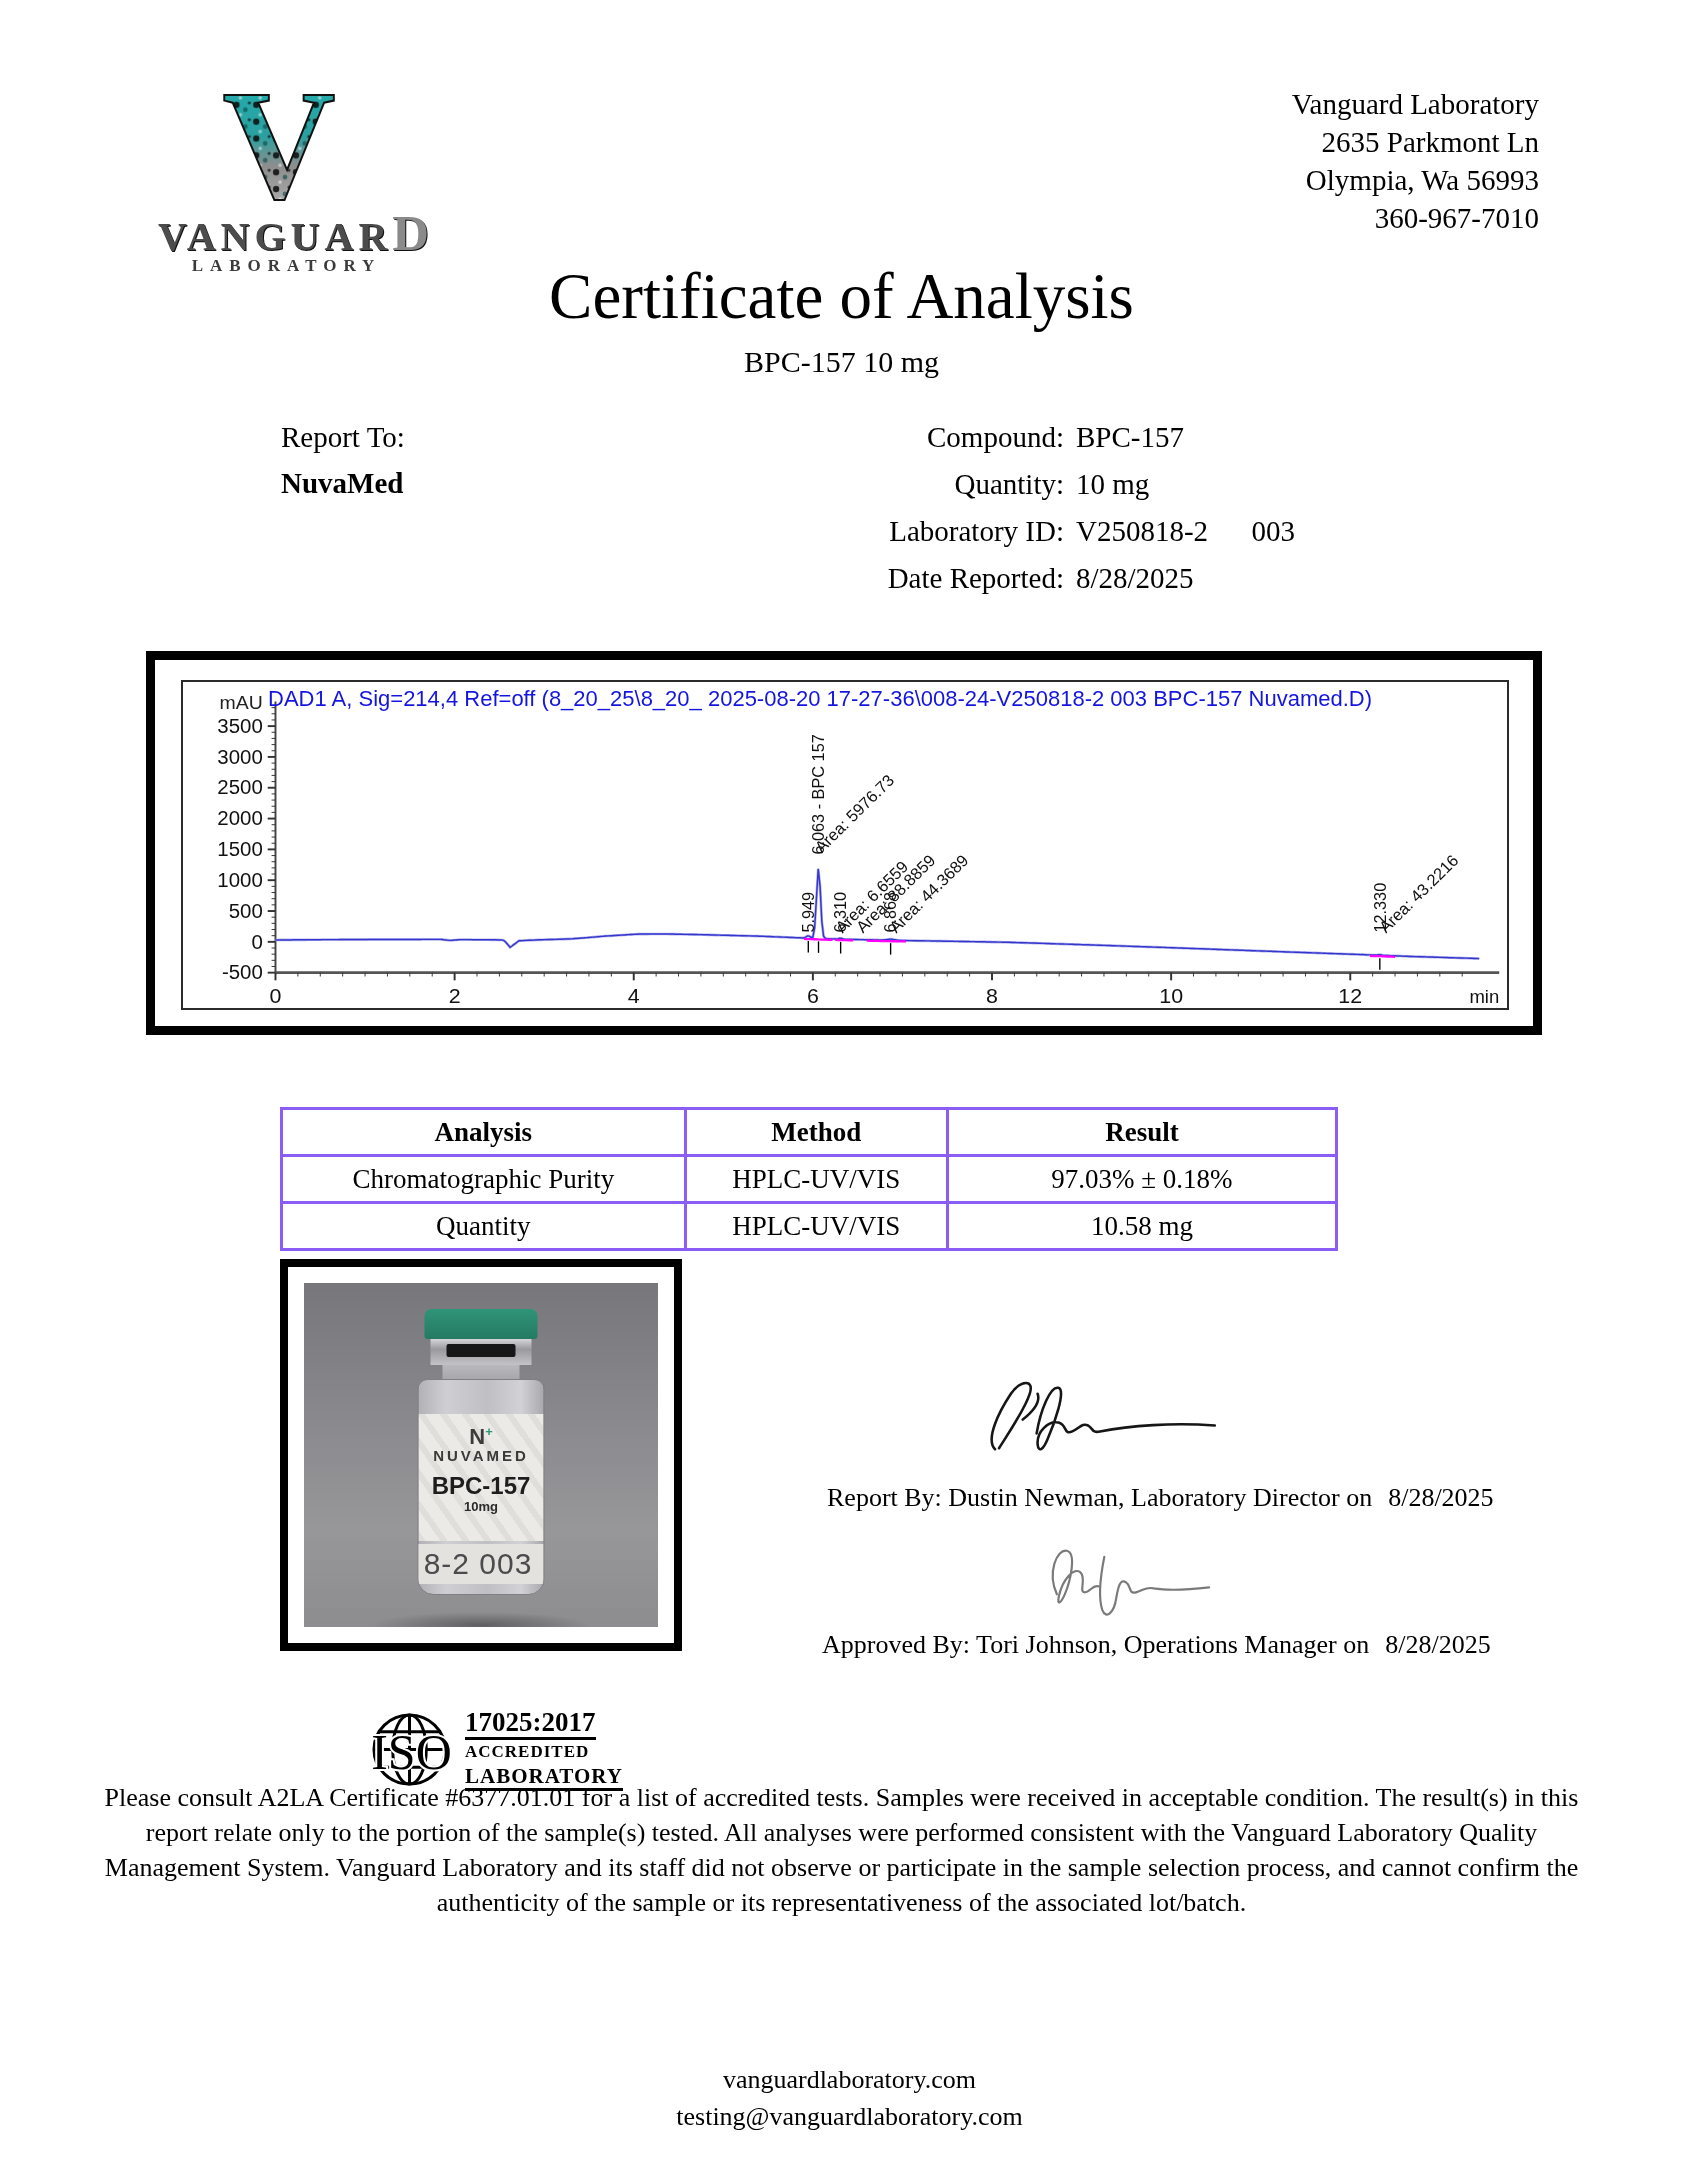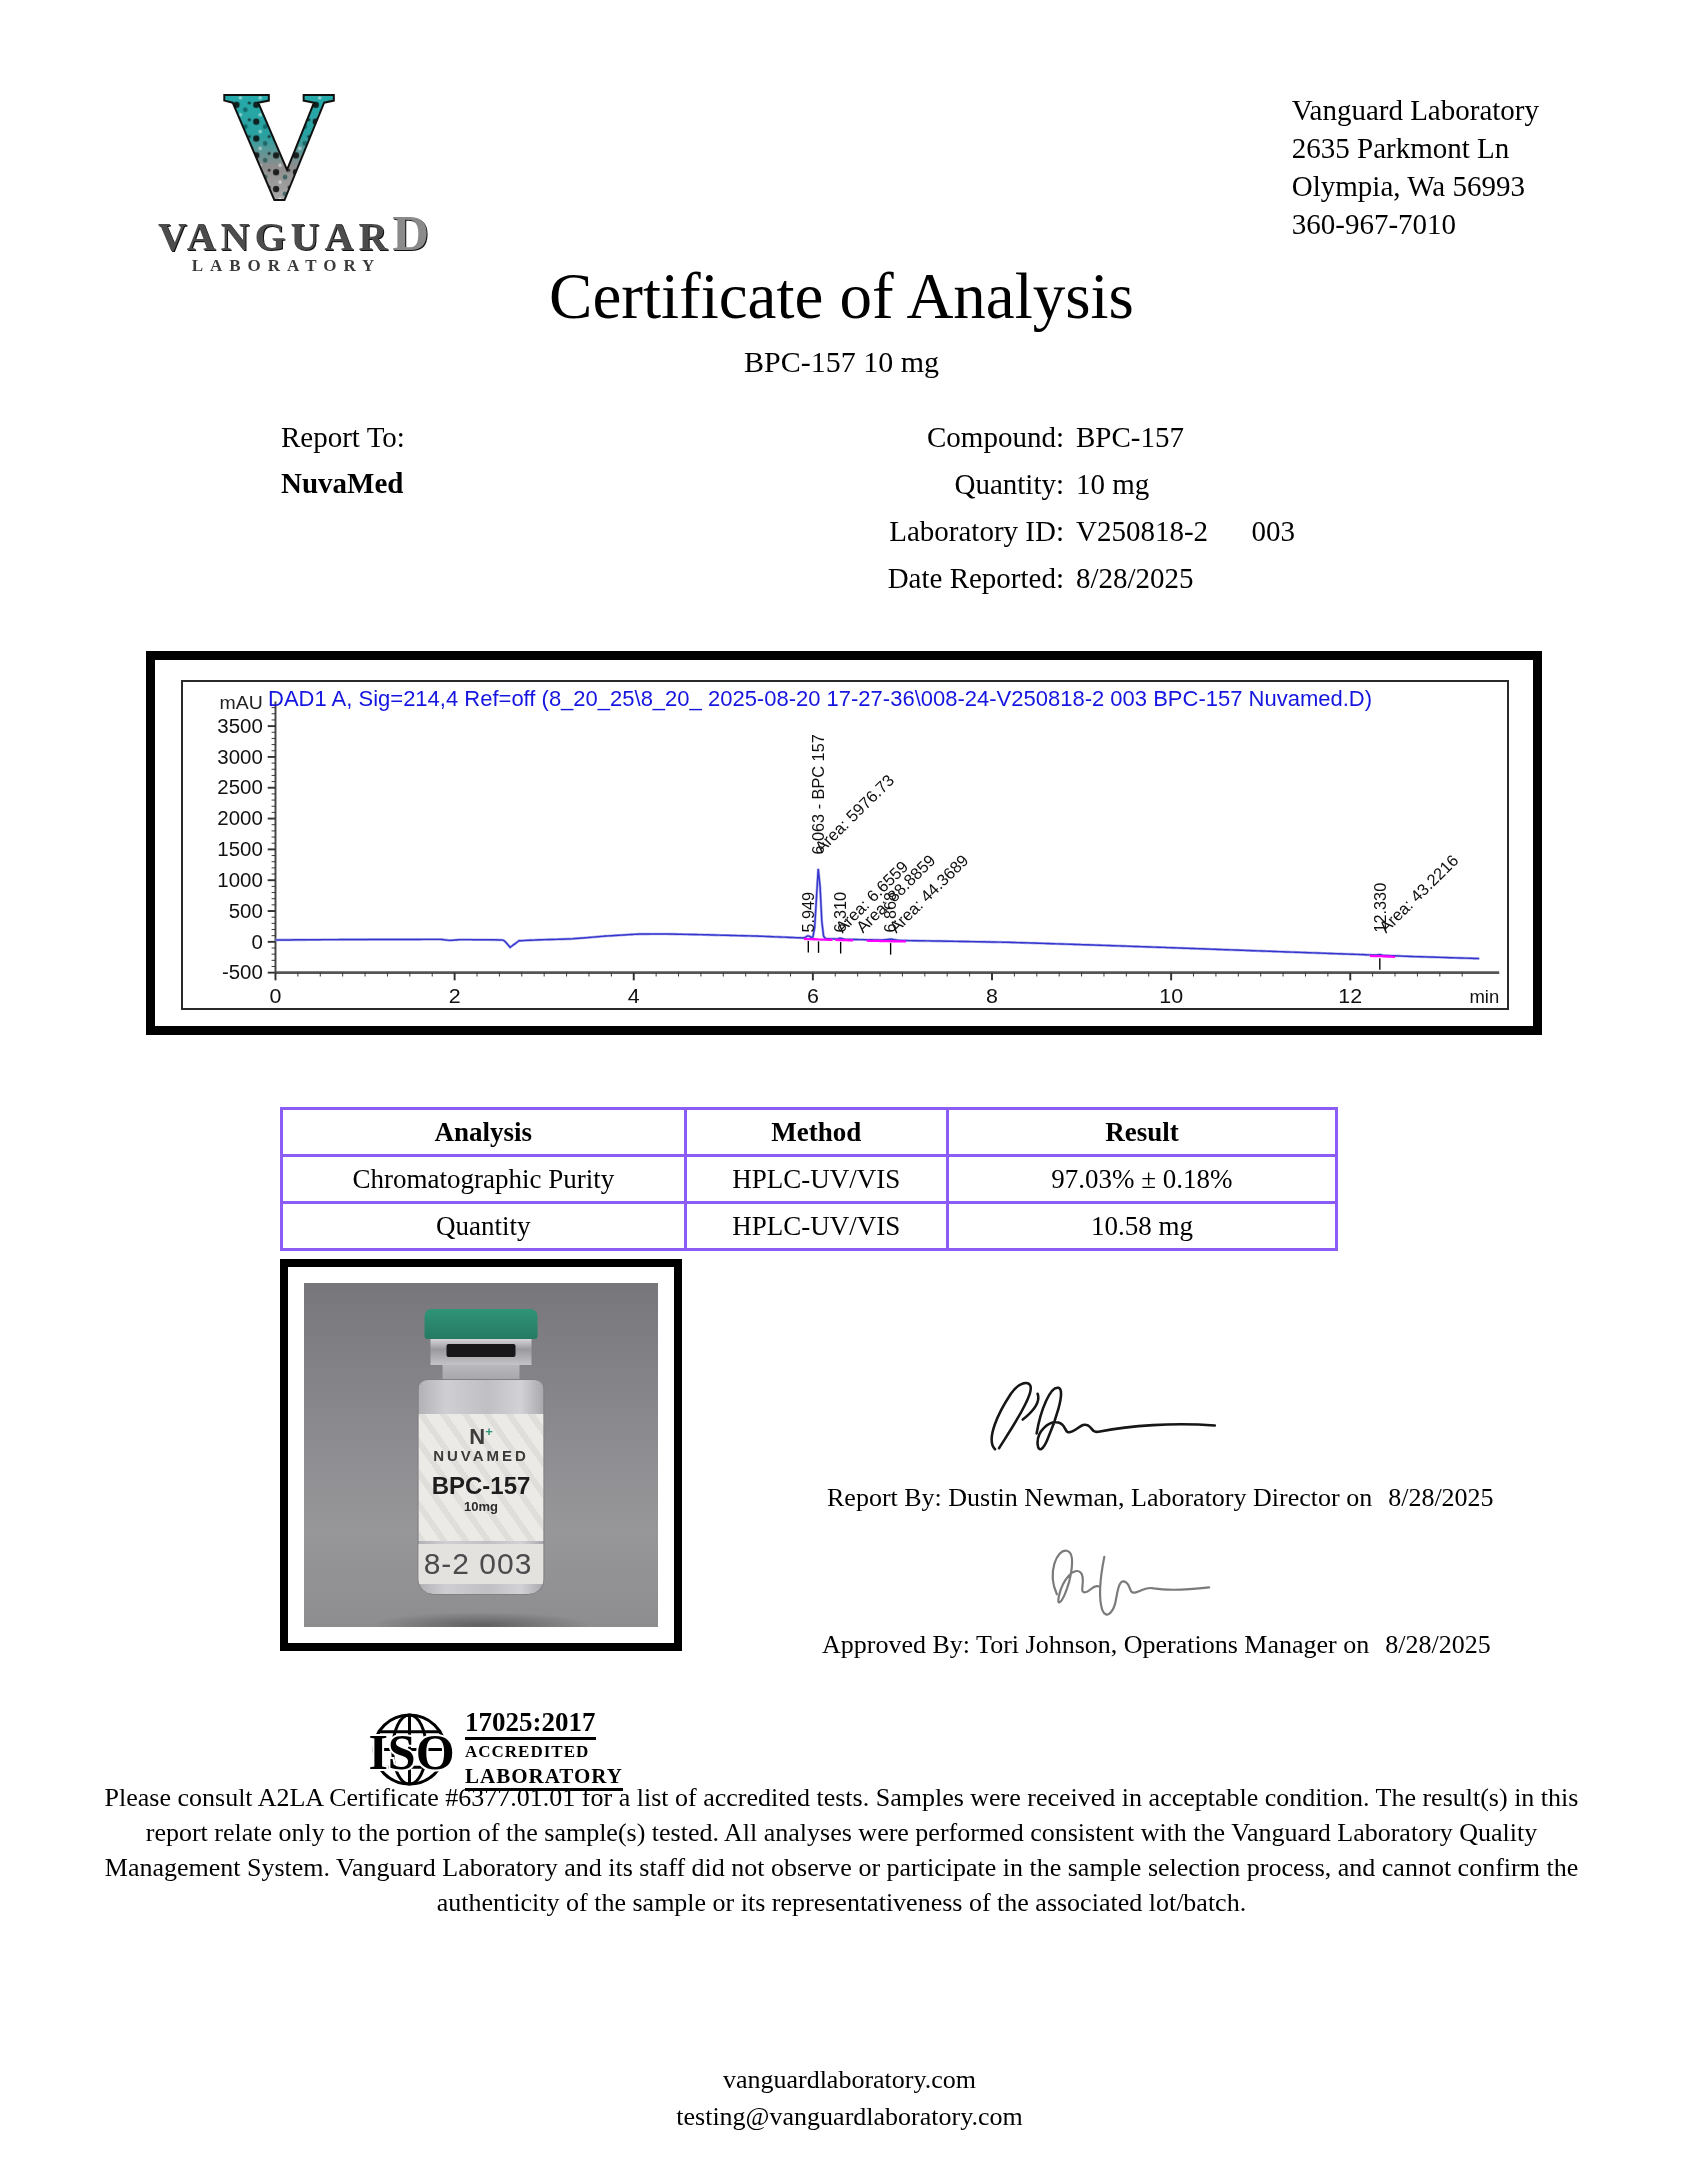--- a/index.html
+++ b/index.html
@@ -7,21 +7,21 @@
         font-family:"Liberation Serif", serif;color:#000;}
 
   
   .logo{position:absolute;left:158px;top:67px;width:257px;text-align:center;}
   .logo svg{display:block;margin:0 auto;}
   .logo-word{font-family:"Liberation Serif",serif;font-weight:bold;font-size:40px;
              letter-spacing:5px;color:#4c4c4c;text-shadow:1px 1px 0 #111;line-height:34px;}
   .logo-word .bigD{font-size:51px;color:#8a8a8a;text-shadow:1px 1px 0 #111;}
   .logo-lab{font-family:"Liberation Serif",serif;font-weight:bold;font-size:17px;
             letter-spacing:7px;color:#3b3b3b;margin-top:2px;}
-  .address{position:absolute;right:144px;top:85px;font-size:29px;line-height:38px;margin-top:6px;}
+  .address{position:absolute;right:144px;top:85px;text-align:right;font-size:29px;line-height:38px;}
 
   
   .doc-title{position:absolute;left:0;top:259px;width:100%;text-align:center;font-size:65px;}
   .doc-subtitle{position:absolute;left:0;top:345px;width:100%;text-align:center;font-size:30px;}
 
   
   .report-to{position:absolute;left:281px;top:414px;font-size:29px;line-height:46px;}
   .report-to .client{font-weight:bold;}
   .info-block{position:absolute;left:693px;top:414px;width:653px;font-size:29px;line-height:47px;}
   .info-row{display:flex;}
@@ -85,21 +85,21 @@
   .sig-line{position:absolute;font-size:26px;white-space:nowrap;}
   .sig-line .date{margin-left:16px;}
   .report-line{left:827px;top:1483px;}
   .approve-line{left:822px;top:1630px;}
 
   
   .iso{position:absolute;left:364px;top:1707px;display:flex;align-items:center;}
   .iso-mark{position:relative;width:91px;height:77px;}
   .iso-mark svg{position:absolute;left:0;top:0;}
   .iso-text{position:absolute;left:2px;top:12px;width:91px;text-align:center;
-            font-family:"Liberation Serif",serif;font-weight:bold;font-size:50px;color:#000;
+            font-family:"Liberation Serif",serif;font-weight:normal;font-size:50px;color:#000;
             -webkit-text-stroke:4px #fff;paint-order:stroke;text-stroke:4px #fff;}
   .iso-right{margin-left:10px;font-family:"Liberation Serif",serif;}
   .iso-cert{font-weight:bold;font-size:27px;border-bottom:3px solid #000;line-height:30px;display:inline-block;}
   .iso-l1{font-weight:bold;font-size:17px;letter-spacing:1px;line-height:24px;}
   .iso-l2{font-weight:bold;font-size:21px;letter-spacing:1px;line-height:24px;
           border-bottom:3px solid #000;display:inline-block;}
 
   
   .disclaimer{position:absolute;left:0;top:1780px;width:100%;text-align:center;
               font-size:26px;line-height:35px;}

